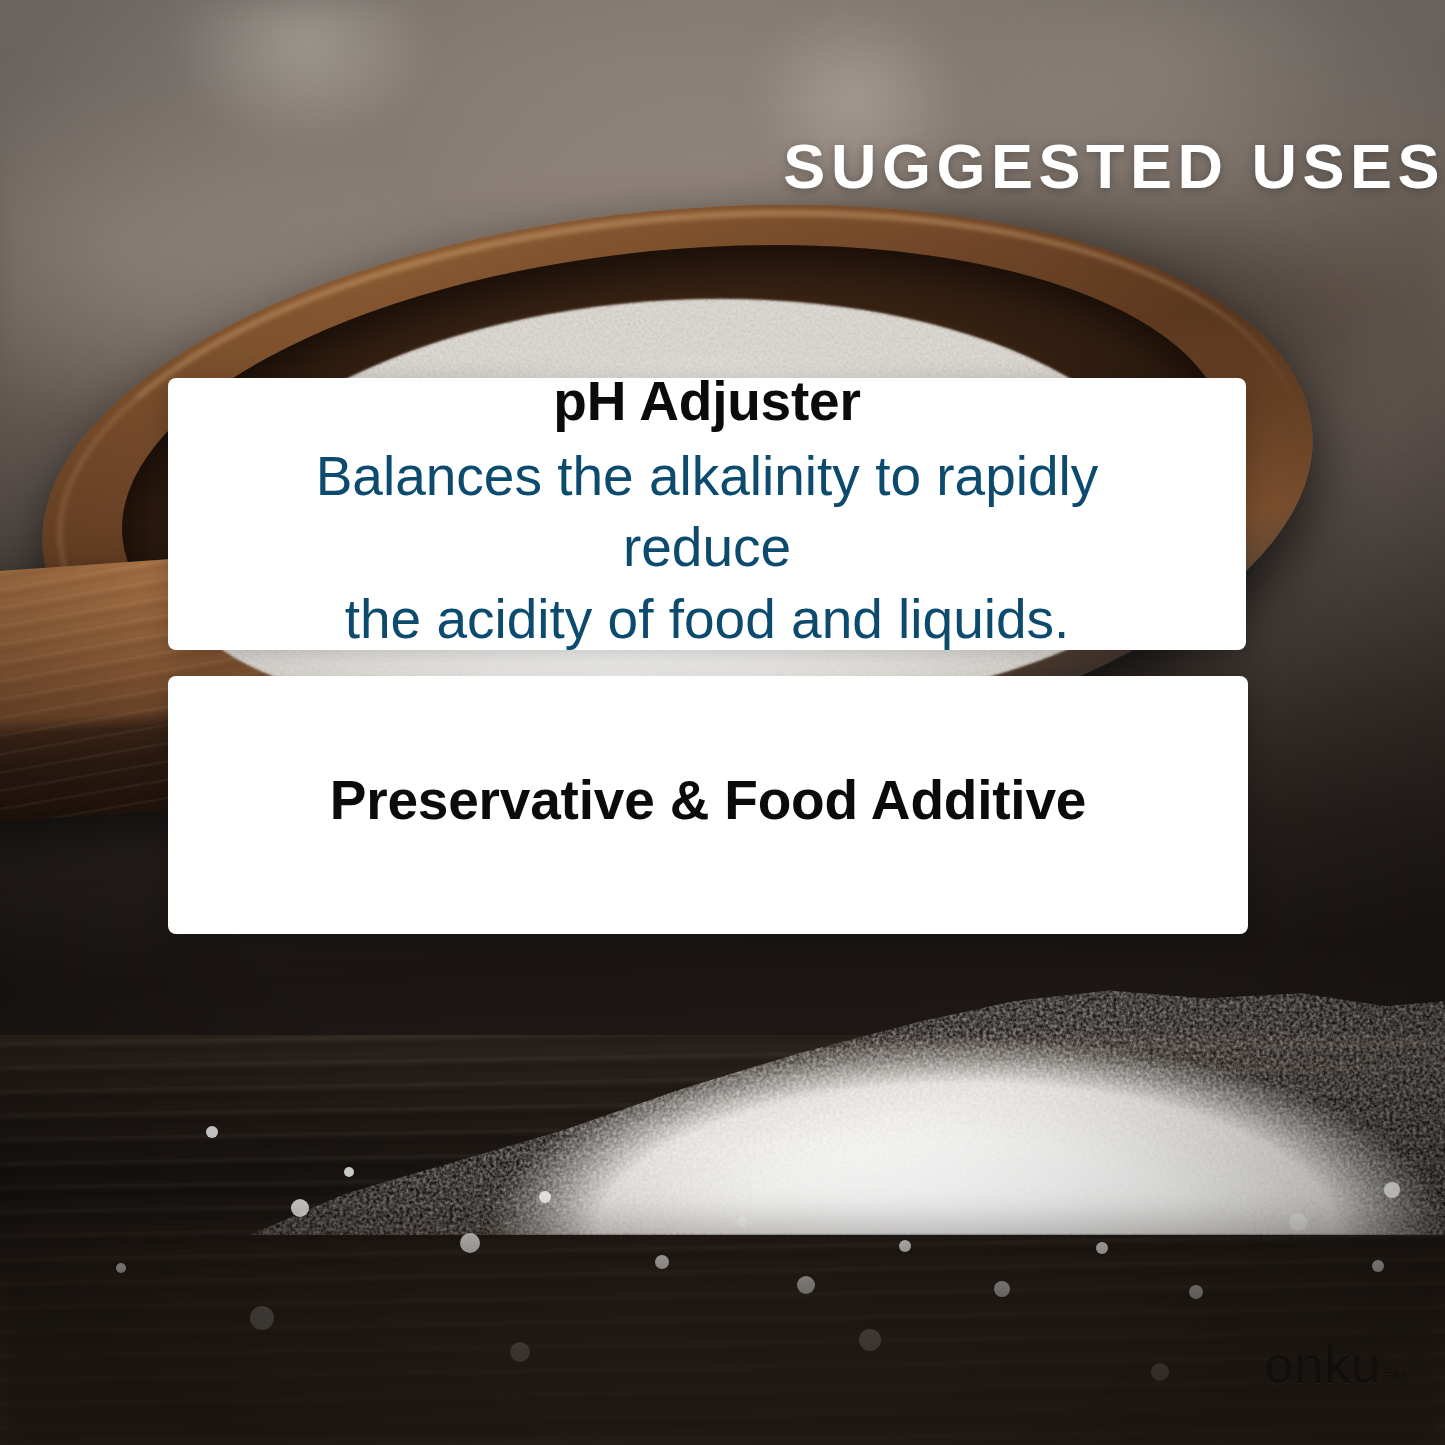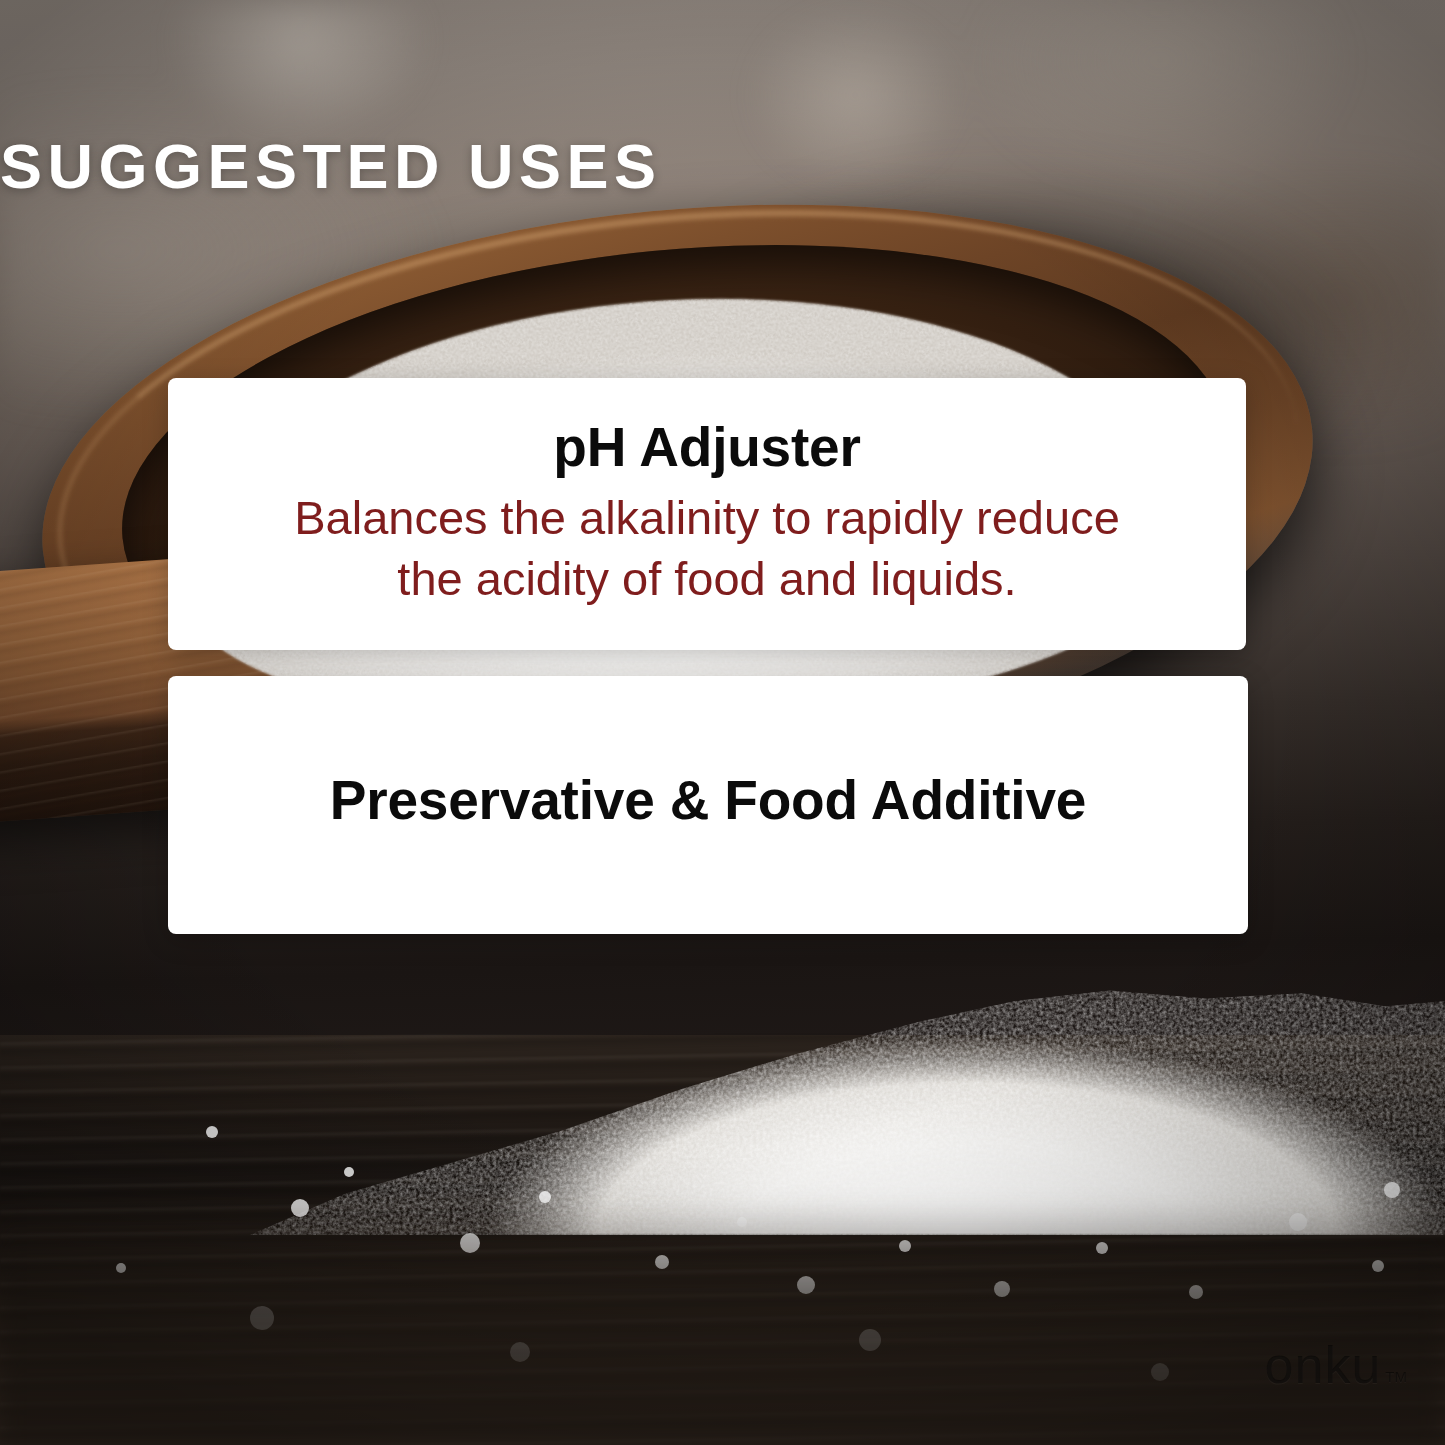--- a/index.html
+++ b/index.html
@@ -176,21 +176,21 @@
   .vignette{
     position:absolute; inset:0; pointer-events:none;
     background:radial-gradient(ellipse 1000px 880px at 50% 46%, rgba(0,0,0,0) 55%, rgba(0,0,0,.30) 100%);
   }
 
   
   .content{ position:absolute; inset:0; }
 
   .page-title{
     position:absolute; left:0; top:135px; width:1445px;
-    text-align:left;
+    text-align:right;
     font-family:"Liberation Sans", sans-serif;
     font-weight:700;
     font-size:63px;
     letter-spacing:5.5px;
     color:#ffffff;
     text-shadow:0 2px 10px rgba(0,0,0,.28);
     line-height:1;
   }
 
   .card{
@@ -213,23 +213,23 @@
     line-height:1.05;
     text-align:center;
     letter-spacing:-0.2px;
   }
   #card-ph .card-title      { font-size:55px; margin-bottom:10px; }
   #card-preserv .card-title { font-size:55px; margin-bottom:8px; }
 
   .card-body{
     font-family:"Liberation Sans", sans-serif;
     font-weight:400;
-    font-size:47px;
+    font-size:55px;
     line-height:1.30;
-    color:#7f1d1d;
+    color:#0c4a6e;
     text-align:center;
     max-width:940px;
     white-space:pre-line;
   }
 
   
   .watermark{
     position:absolute; right:38px; bottom:50px;
     font-family:"Liberation Sans", sans-serif;
     font-size:52px;

